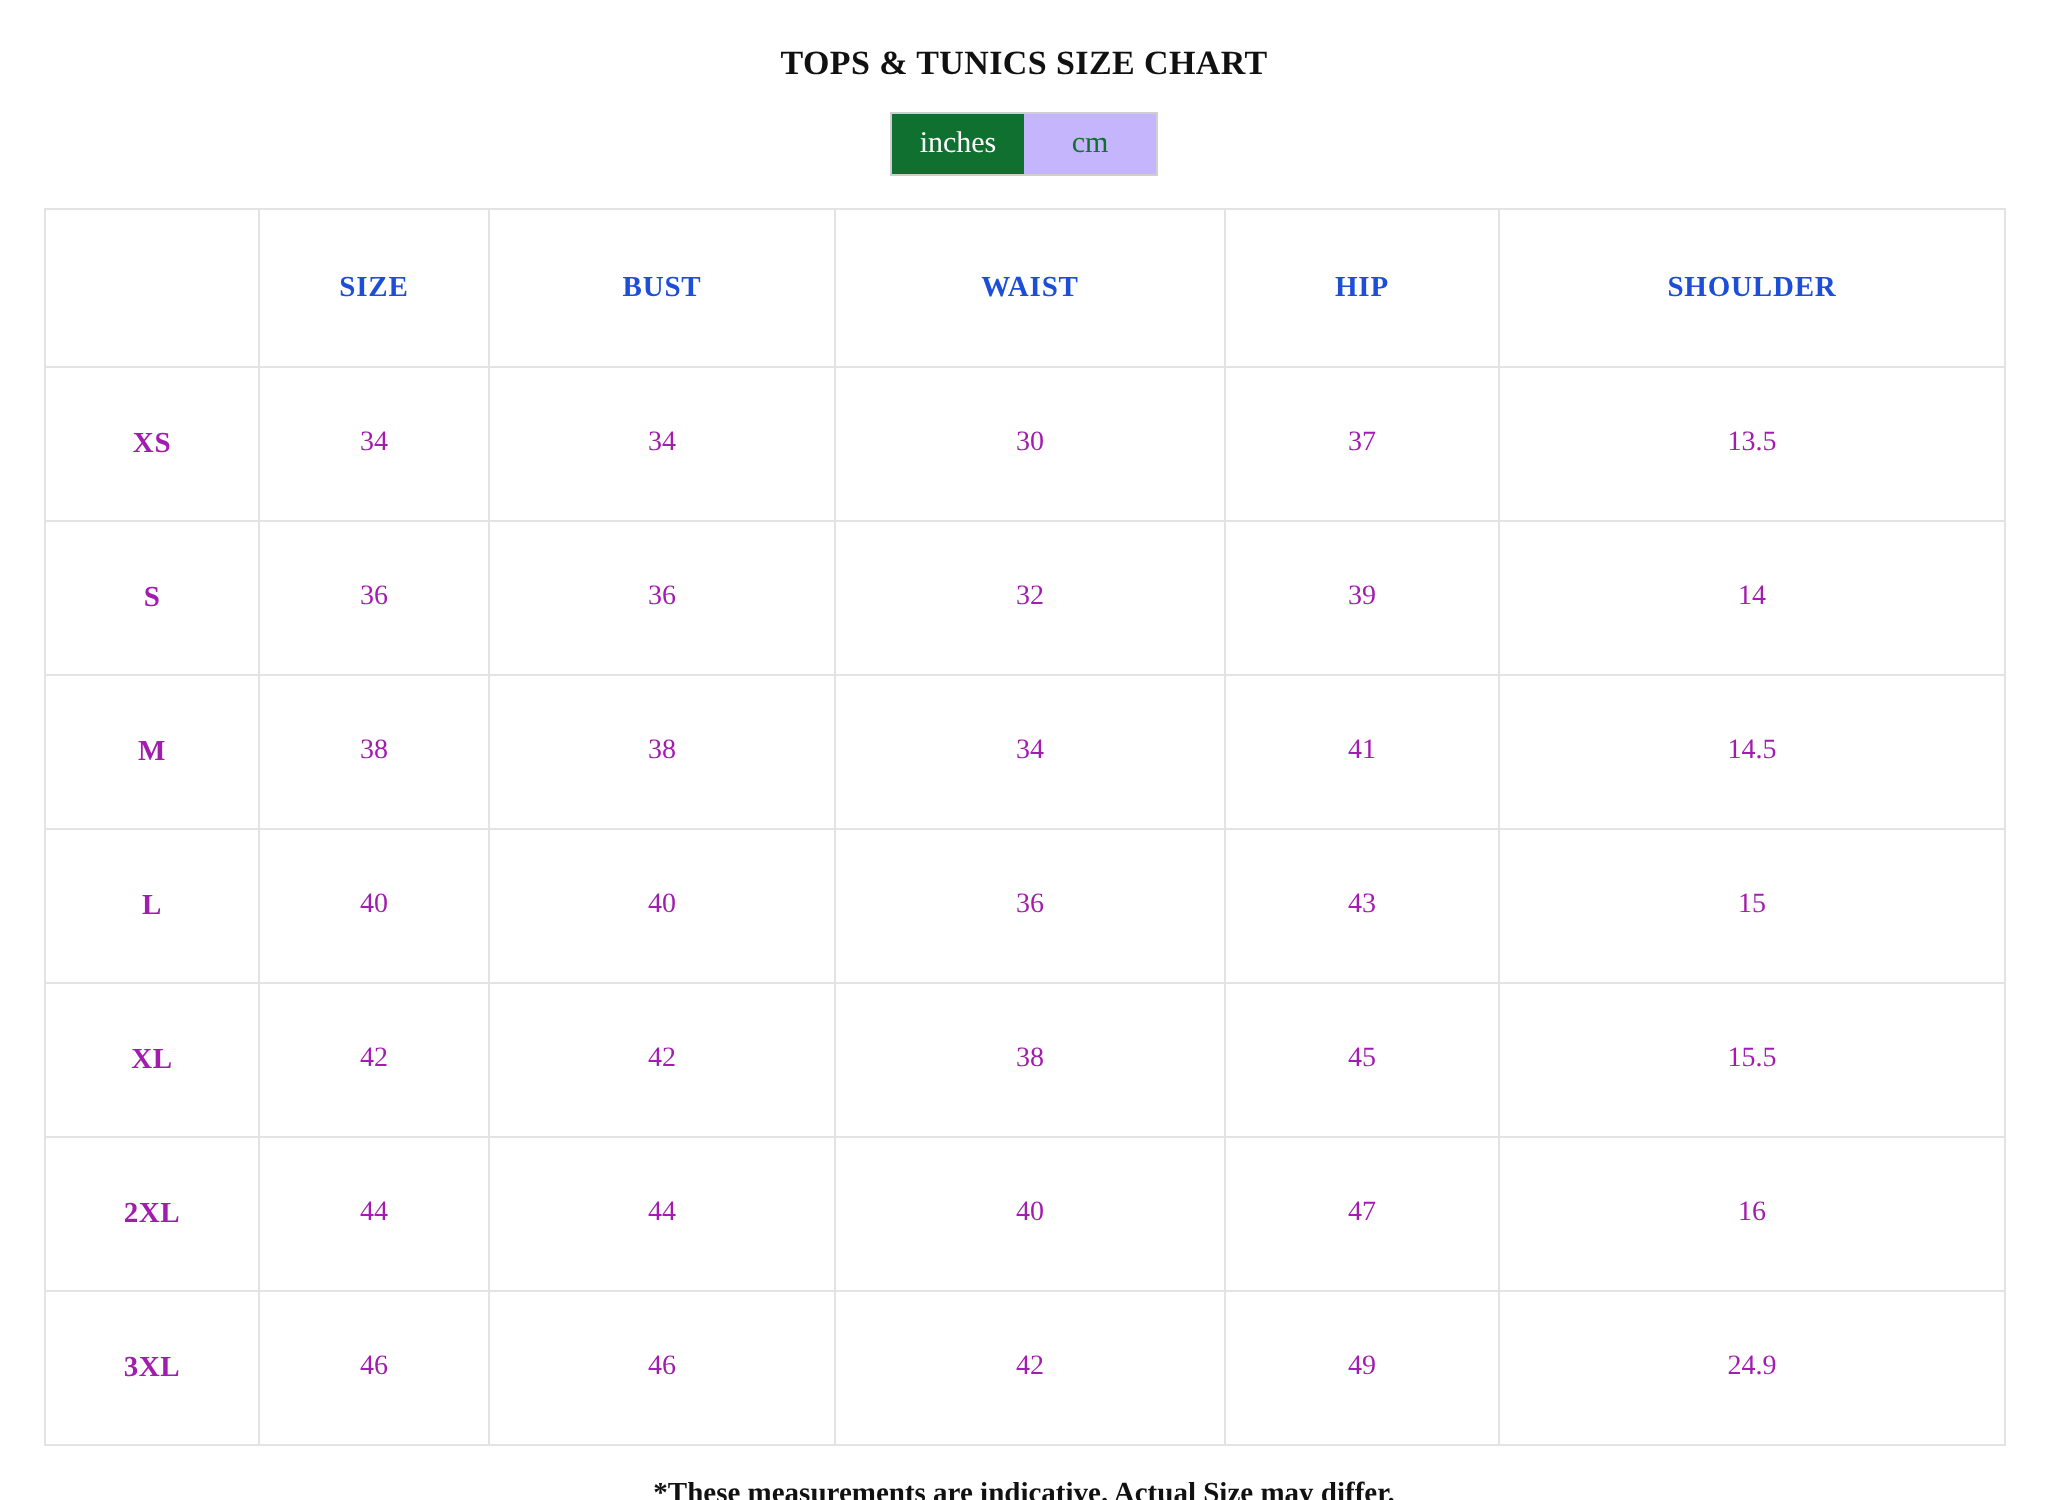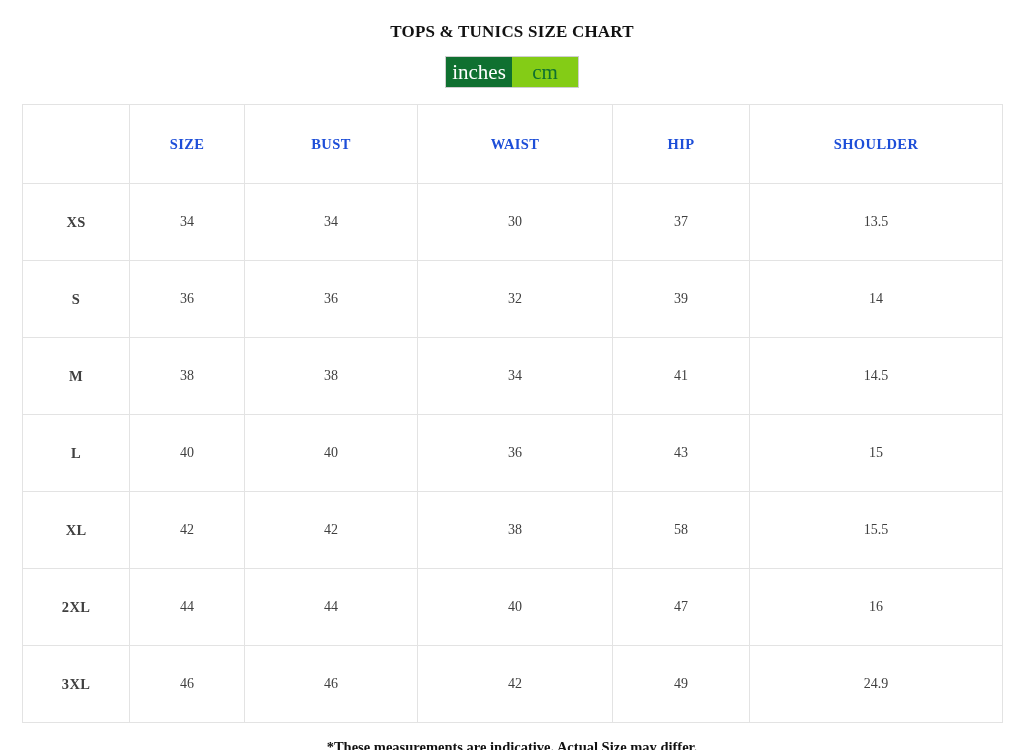--- a/index.html
+++ b/index.html
@@ -35,49 +35,49 @@
     display: flex;
     border: 1px solid #cfcfcf;
     box-sizing: border-box;
     overflow: hidden;
   }
   .unit-btn {
     flex: 1;
     display: flex;
     align-items: center;
     justify-content: center;
-    font-size: 21px;
+    font-size: 15px;
     cursor: pointer;
     user-select: none;
   }
   .unit-btn.active {
     background: #0f7030;
     color: #ffffff;
   }
   .unit-btn.inactive {
-    background: #84cc16;
+    background: #c4b5fd;
     color: #0f7030;
   }
   .table-wrap {
     margin: 16px 22px 0 22px;
   }
   table.size-chart {
     width: 980px;
     border-collapse: collapse;
     table-layout: fixed;
   }
   table.size-chart th,
   table.size-chart td {
     border: 1px solid #e3e3e3;
     text-align: center;
     vertical-align: middle;
     height: 74px;
     font-size: 14px;
     font-weight: normal;
-    color: #404040;
+    color: #a21caf;
   }
   table.size-chart thead th {
     font-weight: bold;
     font-size: 14.5px;
     letter-spacing: 0.4px;
     height: 76px;
     color: #1d4ed8;
   }
   table.size-chart thead th.corner {
     border-left: 1px solid #e3e3e3;
@@ -164,21 +164,21 @@
           <td>40</td>
           <td>36</td>
           <td>43</td>
           <td>15</td>
         </tr>
         <tr>
           <th class="row-head">XL</th>
           <td>42</td>
           <td>42</td>
           <td>38</td>
-          <td>58</td>
+          <td>45</td>
           <td>15.5</td>
         </tr>
         <tr>
           <th class="row-head">2XL</th>
           <td>44</td>
           <td>44</td>
           <td>40</td>
           <td>47</td>
           <td>16</td>
         </tr>

